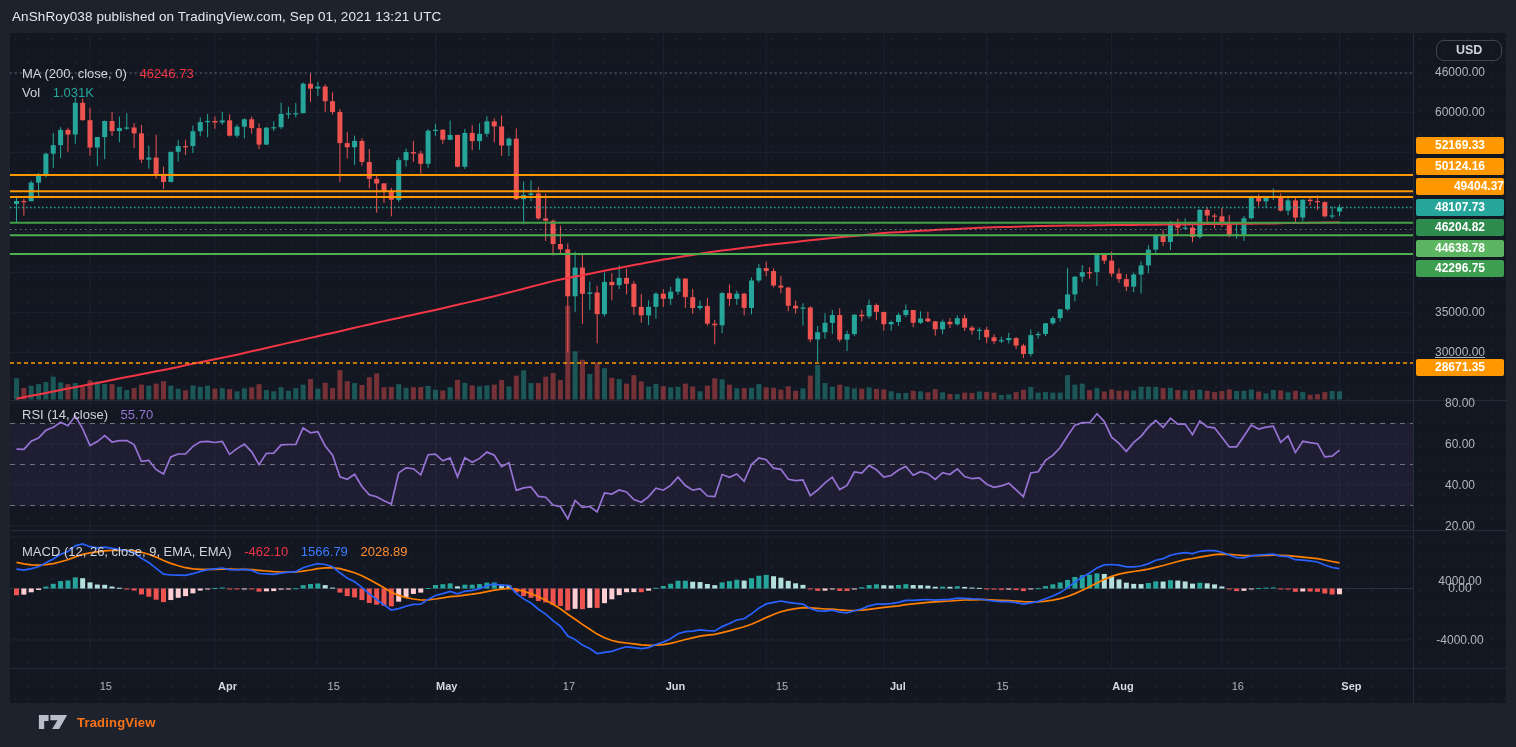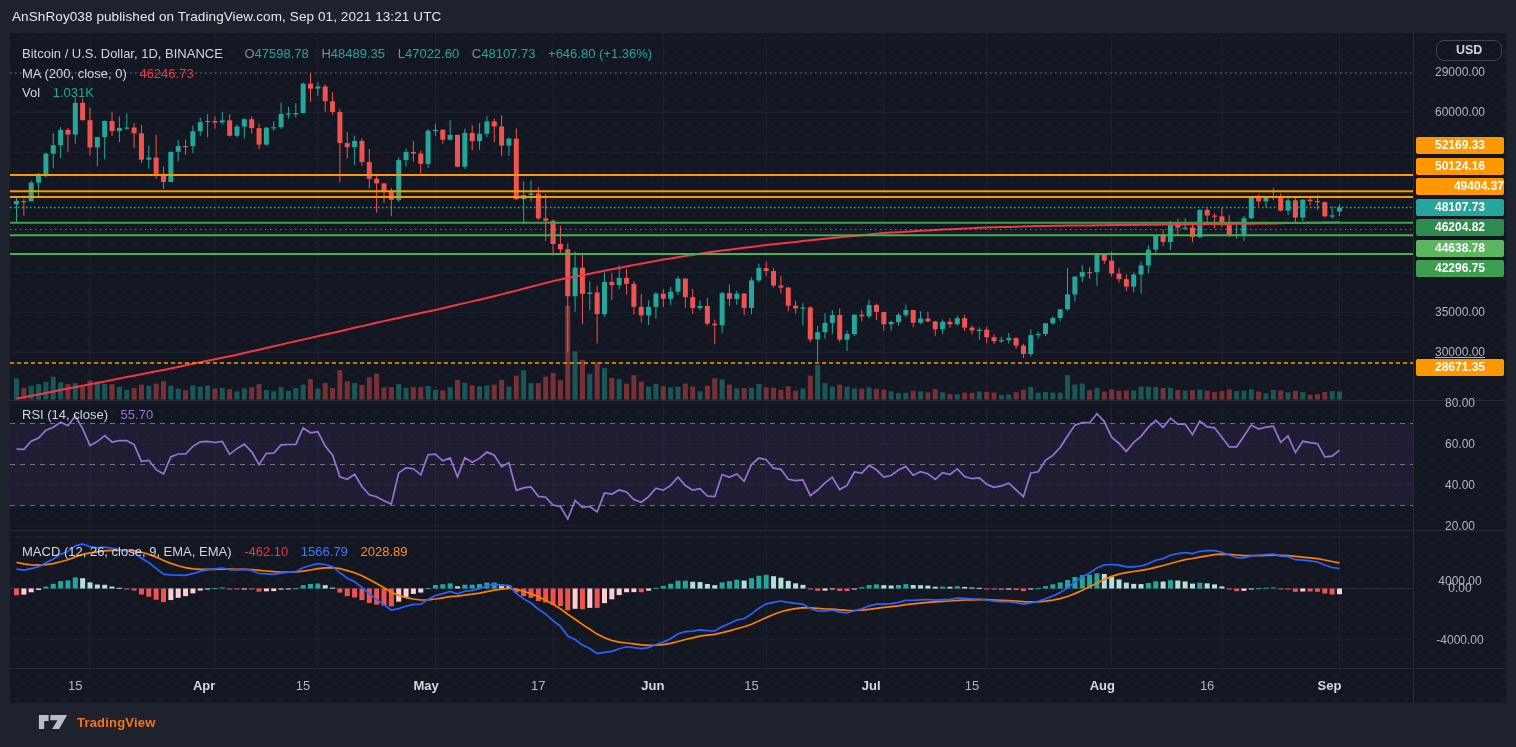--- a/index.html
+++ b/index.html
@@ -25,21 +25,21 @@
   .legend-row .gap{margin-left:9px;}
   .up{color:#26a69a;} .red{color:#f23645;} .purple{color:#9673d4;}
   .blue{color:#3a7bff;} .orange{color:#ff8c2e;}
   .usd-btn{
     position:absolute;left:1426px;top:7px;z-index:6;
     padding:1px 19px;border:1px solid #434651;border-radius:8px;
     color:#d1d4dc;font-size:12.5px;font-weight:bold;line-height:17px;
   }
   .px-tick{position:absolute;left:1406px;width:88px;text-align:center;font-size:12px;color:#b2b5be;height:16px;line-height:16px;z-index:5;}
   .px-badge{position:absolute;left:1406px;width:88px;text-align:center;font-size:12px;font-weight:bold;color:#fff;height:17px;line-height:17px;border-radius:2px;z-index:6;}
-  .t-label{position:absolute;width:44px;text-align:left;top:645px;font-size:13px;color:#b2b5be;height:16px;line-height:16px;z-index:5;}
+  .t-label{position:absolute;width:44px;text-align:right;top:645px;font-size:11px;color:#b2b5be;height:16px;line-height:16px;z-index:5;}
   .t-label.month{font-weight:bold;color:#d6d9e0;}
   .footer{position:absolute;left:38px;top:710px;display:flex;align-items:center;gap:9px;z-index:2;}
   .footer .brand{font-size:13px;font-weight:bold;color:#f97316;letter-spacing:.2px;}
 </style>
 </head>
 <body>
 
 <div class="pub-header">AnShRoy038 published on TradingView.com, Sep 01, 2021 13:21 UTC</div>
 
 <div class="chart-panel">
@@ -1183,28 +1183,20 @@
       </g>
       <path d="M16.5 562.4L23.9 563.9L31.2 564.9L38.5 565.2L45.9 564.7L53.3 563.6L60.6 561.7L67.9 559.7L75.3 556.9L82.6 554.3L90.0 552.8L97.3 551.8L104.7 550.9L112.0 550.4L119.4 550.2L126.8 550.3L134.1 550.8L141.4 552.3L148.8 554.3L156.2 557.1L163.5 560.5L170.8 563.4L178.2 565.7L185.5 567.7L192.9 568.9L200.3 569.4L207.6 569.4L214.9 569.3L222.3 569.1L229.6 569.2L237.0 569.3L244.3 569.3L251.7 569.5L259.0 570.3L266.4 571.0L273.8 571.7L281.1 572.0L288.4 572.0L295.8 572.0L303.1 571.1L310.5 570.0L317.8 568.7L325.2 567.9L332.6 567.7L339.9 568.7L347.3 570.6L354.6 572.8L361.9 575.7L369.3 579.4L376.6 583.4L384.0 587.7L391.3 592.2L398.7 595.4L406.0 597.6L413.4 599.0L420.8 600.0L428.1 599.9L435.4 599.0L442.8 597.9L450.1 596.6L457.5 596.1L464.8 595.1L472.2 594.2L479.5 593.1L486.9 591.6L494.3 590.1L501.6 589.1L508.9 588.4L516.3 589.4L523.6 591.3L531.0 593.6L538.4 596.7L545.7 600.2L553.0 604.3L560.4 608.7L567.8 614.2L575.1 619.2L582.4 624.4L589.8 629.3L597.1 634.1L604.5 637.8L611.9 640.5L619.2 642.1L626.5 643.0L633.9 643.9L641.3 644.9L648.6 645.4L655.9 645.2L663.3 644.6L670.6 643.4L678.0 641.5L685.4 639.5L692.7 637.8L700.0 636.2L707.4 635.1L714.8 634.3L722.1 632.7L729.4 630.9L736.8 628.7L744.1 626.7L751.5 624.2L758.8 621.0L766.2 617.6L773.5 614.5L780.9 611.8L788.3 609.9L795.6 608.6L802.9 607.7L810.3 607.9L817.6 608.4L825.0 609.0L832.3 609.2L839.7 609.8L847.0 610.4L854.4 610.5L861.8 610.2L869.1 609.3L876.4 608.3L883.8 607.4L891.1 606.7L898.5 605.8L905.8 604.7L913.2 603.9L920.5 603.1L927.9 602.3L935.3 601.9L942.6 601.4L949.9 601.0L957.3 600.5L964.6 600.0L972.0 599.8L979.3 599.7L986.7 599.7L994.0 600.0L1001.4 600.3L1008.8 600.6L1016.1 601.0L1023.4 601.6L1030.8 601.9L1038.2 601.8L1045.5 601.2L1052.8 600.2L1060.2 598.6L1067.5 596.5L1074.9 593.6L1082.3 590.3L1089.6 586.8L1097.0 583.0L1104.3 579.4L1111.6 576.4L1119.0 574.2L1126.3 572.7L1133.7 571.5L1141.0 570.4L1148.4 569.1L1155.8 567.3L1163.1 565.5L1170.5 563.5L1177.8 561.5L1185.1 559.7L1192.5 558.5L1199.8 557.1L1207.2 555.8L1214.5 554.7L1221.9 554.2L1229.3 554.4L1236.6 555.0L1244.0 555.6L1251.3 555.7L1258.6 555.6L1266.0 555.3L1273.3 555.1L1280.7 555.3L1288.0 555.6L1295.4 556.4L1302.8 557.1L1310.1 557.9L1317.5 558.7L1324.8 560.0L1332.1 561.5L1339.5 562.9" fill="none" stroke="#ff8000" stroke-width="1.7"></path>
       <path d="M16.5 569.1L23.9 570.1L31.2 568.6L38.5 566.7L45.9 562.8L53.3 558.9L60.6 554.2L67.9 551.6L75.3 545.8L82.6 544.0L90.0 546.7L97.3 547.9L104.7 547.2L112.0 548.4L119.4 549.5L126.8 550.6L134.1 552.8L141.4 558.2L148.8 562.5L156.2 568.3L163.5 574.1L170.8 575.0L178.2 575.1L185.5 575.3L192.9 573.7L200.3 571.4L207.6 569.7L214.9 568.8L222.3 568.0L229.6 569.6L237.0 569.9L244.3 569.4L251.7 570.4L259.0 573.5L266.4 573.9L273.8 574.3L281.1 573.1L288.4 572.2L295.8 571.7L303.1 567.7L310.5 565.5L317.8 563.7L325.2 564.5L332.6 566.8L339.9 572.8L347.3 578.2L354.6 581.8L361.9 587.3L369.3 593.9L376.6 599.5L384.0 604.9L391.3 610.0L398.7 608.6L406.0 606.2L413.4 604.4L420.8 604.1L428.1 599.4L435.4 595.5L442.8 593.6L450.1 591.5L457.5 593.9L464.8 591.3L472.2 590.4L479.5 588.7L486.9 585.7L494.3 584.1L501.6 585.3L508.9 585.4L516.3 593.3L523.6 598.9L531.0 603.0L538.4 609.2L545.7 614.1L553.0 620.7L560.4 626.2L567.8 636.0L575.1 639.6L582.4 645.1L589.8 648.6L597.1 653.5L604.5 652.4L611.9 651.3L619.2 648.7L626.5 646.8L633.9 647.6L641.3 648.6L648.6 647.6L655.9 644.5L663.3 642.1L670.6 638.7L678.0 633.7L685.4 631.7L692.7 631.1L700.0 629.8L707.4 630.6L714.8 630.9L722.1 626.6L729.4 623.5L736.8 620.0L744.1 618.8L751.5 613.9L758.8 608.2L766.2 603.9L773.5 602.3L780.9 601.0L788.3 602.3L795.6 603.4L802.9 604.1L810.3 608.5L817.6 610.8L825.0 611.1L832.3 610.1L839.7 612.2L847.0 612.9L854.4 610.7L861.8 608.9L869.1 605.8L876.4 604.1L883.8 604.2L891.1 603.7L898.5 602.3L905.8 600.4L913.2 600.4L920.5 599.8L927.9 599.5L935.3 600.1L942.6 599.6L949.9 599.3L957.3 598.2L964.6 598.4L972.0 598.9L979.3 599.0L986.7 600.0L994.0 601.1L1001.4 601.7L1008.8 601.7L1016.1 602.6L1023.4 604.2L1030.8 602.8L1038.2 601.4L1045.5 598.8L1052.8 596.0L1060.2 592.6L1067.5 587.9L1074.9 582.0L1082.3 576.9L1089.6 573.0L1097.0 567.9L1104.3 564.9L1111.6 564.5L1119.0 565.1L1126.3 566.9L1133.7 566.9L1141.0 566.0L1148.4 563.6L1155.8 560.2L1163.1 558.6L1170.5 555.2L1177.8 553.6L1185.1 552.7L1192.5 553.6L1199.8 551.3L1207.2 550.6L1214.5 550.6L1221.9 552.2L1229.3 555.0L1236.6 557.7L1244.0 557.9L1251.3 555.9L1258.6 555.1L1266.0 554.5L1273.3 554.1L1280.7 556.1L1288.0 556.6L1295.4 559.7L1302.8 560.1L1310.1 560.9L1317.5 562.0L1324.8 565.0L1332.1 567.5L1339.5 568.7" fill="none" stroke="#2962ff" stroke-width="1.7"></path>
     </svg>
 
   <div class="sep" style="top:367px"></div>
   <div class="sep" style="top:497px"></div>
   <div class="sep" style="top:635px"></div>
   <div class="axis-border"></div>
 
-  <div class="legend-row" style="top:13px">
-    <span>Bitcoin / U.S. Dollar, 1D, BINANCE</span><span class="gap"></span>
-    <span class="lab gap">O</span><span class="up">47598.78</span>
-    <span class="lab gap">H</span><span class="up">48489.35</span>
-    <span class="lab gap">L</span><span class="up">47022.60</span>
-    <span class="lab gap">C</span><span class="up">48107.73</span>
-    <span class="up gap">+646.80 (+1.36%)</span>
-  </div>
   <div class="legend-row" style="top:33px">
     <span>MA (200, close, 0)</span>
     <span class="red gap">46246.73</span>
   </div>
   <div class="legend-row" style="top:52px">
     <span>Vol</span>
     <span class="up gap">1.031K</span>
   </div>
   <div class="legend-row" style="top:374px">
     <span>RSI (14, close)</span>
@@ -1212,21 +1204,21 @@
   </div>
   <div class="legend-row" style="top:511px">
     <span>MACD (12, 26, close, 9, EMA, EMA)</span>
     <span class="red gap">-462.10</span>
     <span class="blue gap">1566.79</span>
     <span class="orange gap">2028.89</span>
   </div>
 
   <div id="price-axis">
     <div class="usd-btn">USD</div>
-  <div class="px-tick" style="top: 31px;">29000.00</div>
+  <div class="px-tick" style="top: 31px;">46000.00</div>
       <div class="px-tick" style="top: 71px;">60000.00</div>
       <div class="px-tick" style="top: 271px;">35000.00</div>
       <div class="px-tick" style="top: 311px; text-decoration: underline;">30000.00</div>
       <div class="px-tick" style="top: 362px;">80.00</div>
       <div class="px-tick" style="top: 403px;">60.00</div>
       <div class="px-tick" style="top: 444px;">40.00</div>
       <div class="px-tick" style="top: 485px;">20.00</div>
       <div class="px-tick" style="top: 496px; margin-top: 44px;">4000.00</div>
       <div class="px-tick" style="top: 547px;">0.00</div>
       <div class="px-tick" style="top: 599px;">-4000.00</div>

